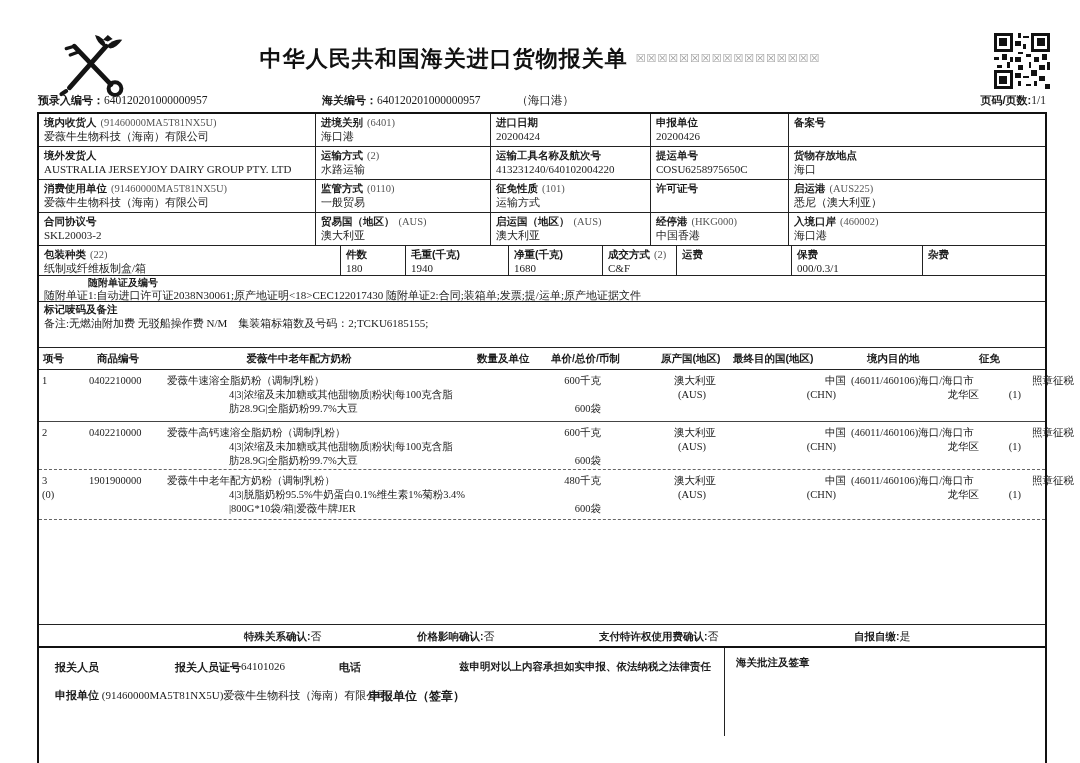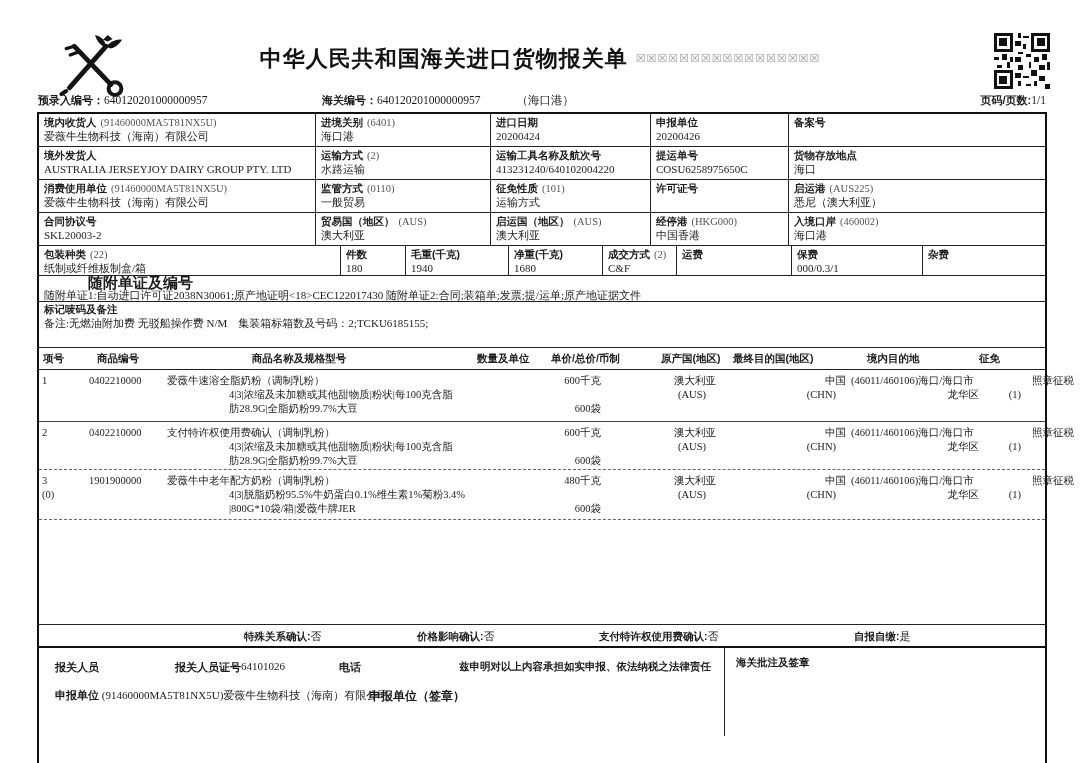--- a/index.html
+++ b/index.html
@@ -33,21 +33,21 @@
   .grid-pack { display:grid; grid-template-columns:302px 65px 103px 94px 74px 115px 131px 122px;
                grid-template-rows:30px; }
   .cell { border-right:1px solid #222; border-bottom:1px solid #222; padding:2px 0 0 5px; overflow:hidden; white-space:nowrap; }
   .cell:nth-child(5n).ca { border-right:none; }
   .grid-pack .cell:last-child { border-right:none; }
   .cell .lbl { font-size:10.5px; line-height:13px; }
   .cell .code { font-family:"Liberation Serif",serif; font-weight:normal; color:#555; font-size:10.5px; margin-left:4px; }
   .cell .val { font-size:11px; line-height:14px; color:#222; }
 
   .docs { height:26px; border-bottom:1px solid #222; padding:1px 0 0 5px; overflow:hidden; }
-  .docs .lbl { font-size:15px; line-height:12px;padding-left:44px; }
+  .docs .lbl { font-size:10px; line-height:12px;padding-left:44px; }
   .docs .val { font-size:11px; line-height:12px; }
   .marks { height:46px; border-bottom:1px solid #222; padding:1px 0 0 5px; overflow:hidden; }
   .marks .lbl { font-size:10.5px; line-height:13px; }
   .marks .val { font-size:11px; line-height:14px; }
 
   
   .goods { position:relative; height:276px; font-size:10.5px; }
   .gh { position:relative; height:22px; border-bottom:1px solid #222; }
   .gh span { position:absolute; top:4px; font-size:10.5px; white-space:nowrap; }
   .grow { position:relative; }
@@ -294,21 +294,21 @@
 
     <div class="marks">
       <div class="lbl"><b>标记唛码及备注</b></div>
       <div class="val">备注:无燃油附加费 无驳船操作费 N/M　集装箱标箱数及号码：2;TCKU6185155;</div>
     </div>
 
     <div class="goods">
       <div class="gh">
         <span class="b" style="left:4px">项号</span>
         <span class="b" style="left:58px">商品编号</span>
-        <span class="b" style="left:160px;width:200px;text-align:center">商品名称及规格型号</span>
+        <span class="b" style="left:160px;width:200px;text-align:center">爱薇牛中老年配方奶粉</span>
         <span class="b" style="left:438px">数量及单位</span>
         <span class="b" style="left:512px">单价/总价/币制</span>
         <span class="b" style="left:622px">原产国(地区)</span>
         <span class="b" style="left:694px">最终目的国(地区)</span>
         <span class="b" style="left:828px">境内目的地</span>
         <span class="b" style="left:940px">征免</span>
       </div>
 
       <div class="grow gr1">
         <span class="gi t1">1</span>
@@ -324,21 +324,21 @@
         <span class="gd2 t2">(CHN)</span>
         <span class="gm1 t1">(46011/460106)海口/海口市</span>
         <span class="gm2 t2">龙华区</span>
         <span class="gl1 t1">照章征税</span>
         <span class="gl2 t2">(1)</span>
       </div>
 
       <div class="grow gr2">
         <span class="gi t1">2</span>
         <span class="gc t1">0402210000</span>
-        <span class="gn1 t1">支付特许权使用费确认（调制乳粉）</span>
+        <span class="gn1 t1">爱薇牛高钙速溶全脂奶粉（调制乳粉）</span>
         <span class="gn2 t2">4|3|浓缩及未加糖或其他甜物质|粉状|每100克含脂</span>
         <span class="gn3 t3">肪28.9G|全脂奶粉99.7%大豆</span>
         <span class="gq t1">600千克</span>
         <span class="gq t3">600袋</span>
         <span class="go1 t1">澳大利亚</span>
         <span class="go2 t2">(AUS)</span>
         <span class="gd1 t1">中国</span>
         <span class="gd2 t2">(CHN)</span>
         <span class="gm1 t1">(46011/460106)海口/海口市</span>
         <span class="gm2 t2">龙华区</span>

